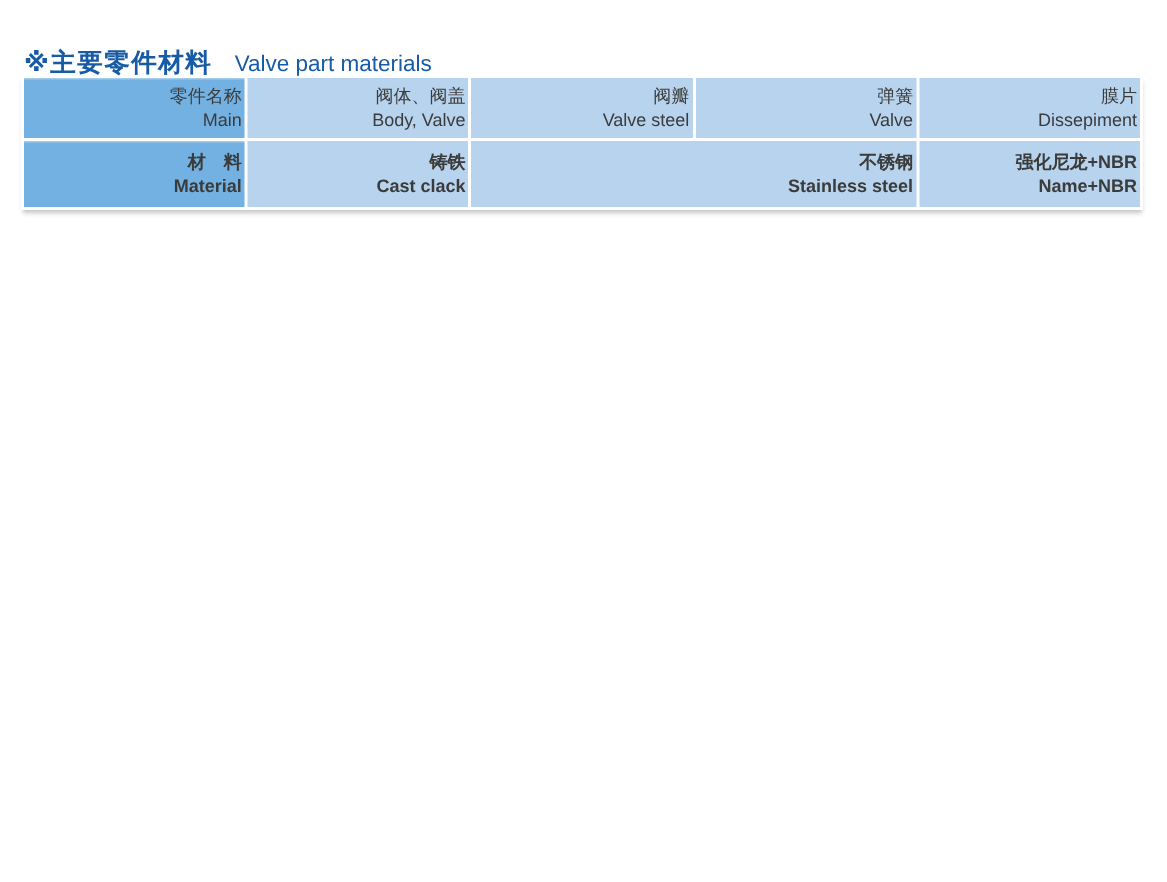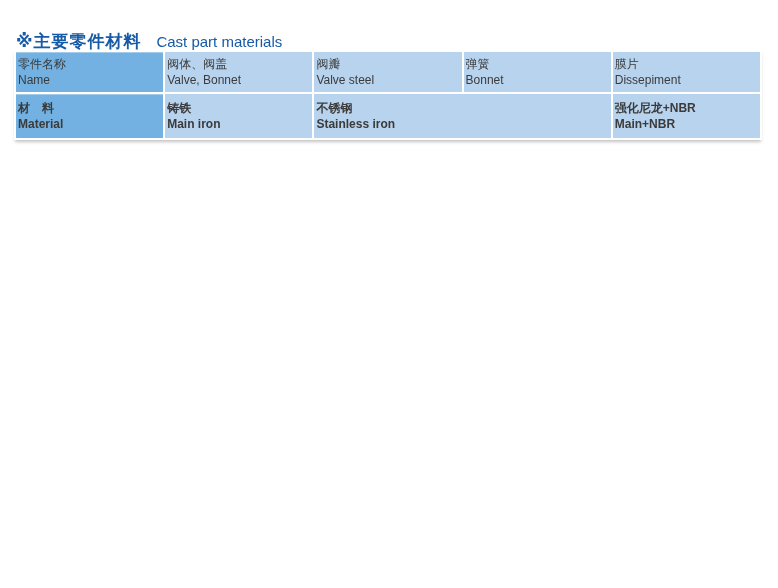--- a/index.html
+++ b/index.html
@@ -31,21 +31,21 @@
   .materials-table {
     position: absolute;
     left: 14px; top: 50px;
     width: 748px;
     border-collapse: separate;
     border-spacing: 2px;
     table-layout: fixed;
     box-shadow: 0 3px 3px -1px rgba(90, 90, 90, 0.35);
   }
   .materials-table td {
-    text-align: left;
+    text-align: right;
     vertical-align: middle;
     background: var(--cell-bg, #b7d3ed);
     color: var(--cell-text, #3b3b3b);
     font-size: 12px;
     line-height: 16px;
     padding: 4px 2px;
   }
   .materials-table tr.row-header td { height: 40px; }
   .materials-table tr.row-material td { height: 44px; font-weight: bold; }
   .materials-table td.label-cell {
@@ -55,68 +55,68 @@
   .cell-zh { display: block; }
   .cell-en { display: block; }
 </style>
 </head>
 <body>
 
 <div class="page">
 
   <h1 class="title">
     <span class="title-zh">※主要零件材料</span>
-    <span class="title-en">Cast part materials</span>
+    <span class="title-en">Valve part materials</span>
   </h1>
 
   <table class="materials-table">
     <colgroup>
       <col style="width:20%">
         <col style="width:20%">
         <col style="width:20%">
         <col style="width:20%">
         <col style="width:20%">
     </colgroup>
     <tbody>
       <tr class="row-header">
         <td class="label-cell">
           <span class="cell-zh">零件名称</span>
-          <span class="cell-en">Name</span>
+          <span class="cell-en">Main</span>
         </td>
         <td>
           <span class="cell-zh">阀体、阀盖</span>
-          <span class="cell-en">Valve, Bonnet</span>
+          <span class="cell-en">Body, Valve</span>
         </td>
         <td>
           <span class="cell-zh">阀瓣</span>
           <span class="cell-en">Valve steel</span>
         </td>
         <td>
           <span class="cell-zh">弹簧</span>
-          <span class="cell-en">Bonnet</span>
+          <span class="cell-en">Valve</span>
         </td>
         <td>
           <span class="cell-zh">膜片</span>
           <span class="cell-en">Dissepiment</span>
         </td>
       </tr>
       <tr class="row-material">
         <td class="label-cell">
           <span class="cell-zh">材　料</span>
           <span class="cell-en">Material</span>
         </td>
         <td>
           <span class="cell-zh">铸铁</span>
-          <span class="cell-en">Main iron</span>
+          <span class="cell-en">Cast clack</span>
         </td>
         <td colspan="2">
           <span class="cell-zh">不锈钢</span>
-          <span class="cell-en">Stainless iron</span>
+          <span class="cell-en">Stainless steel</span>
         </td>
         <td>
           <span class="cell-zh">强化尼龙+NBR</span>
-          <span class="cell-en">Main+NBR</span>
+          <span class="cell-en">Name+NBR</span>
         </td>
       </tr>
     </tbody>
   </table>
 
 </div>
 
 </body></html>

